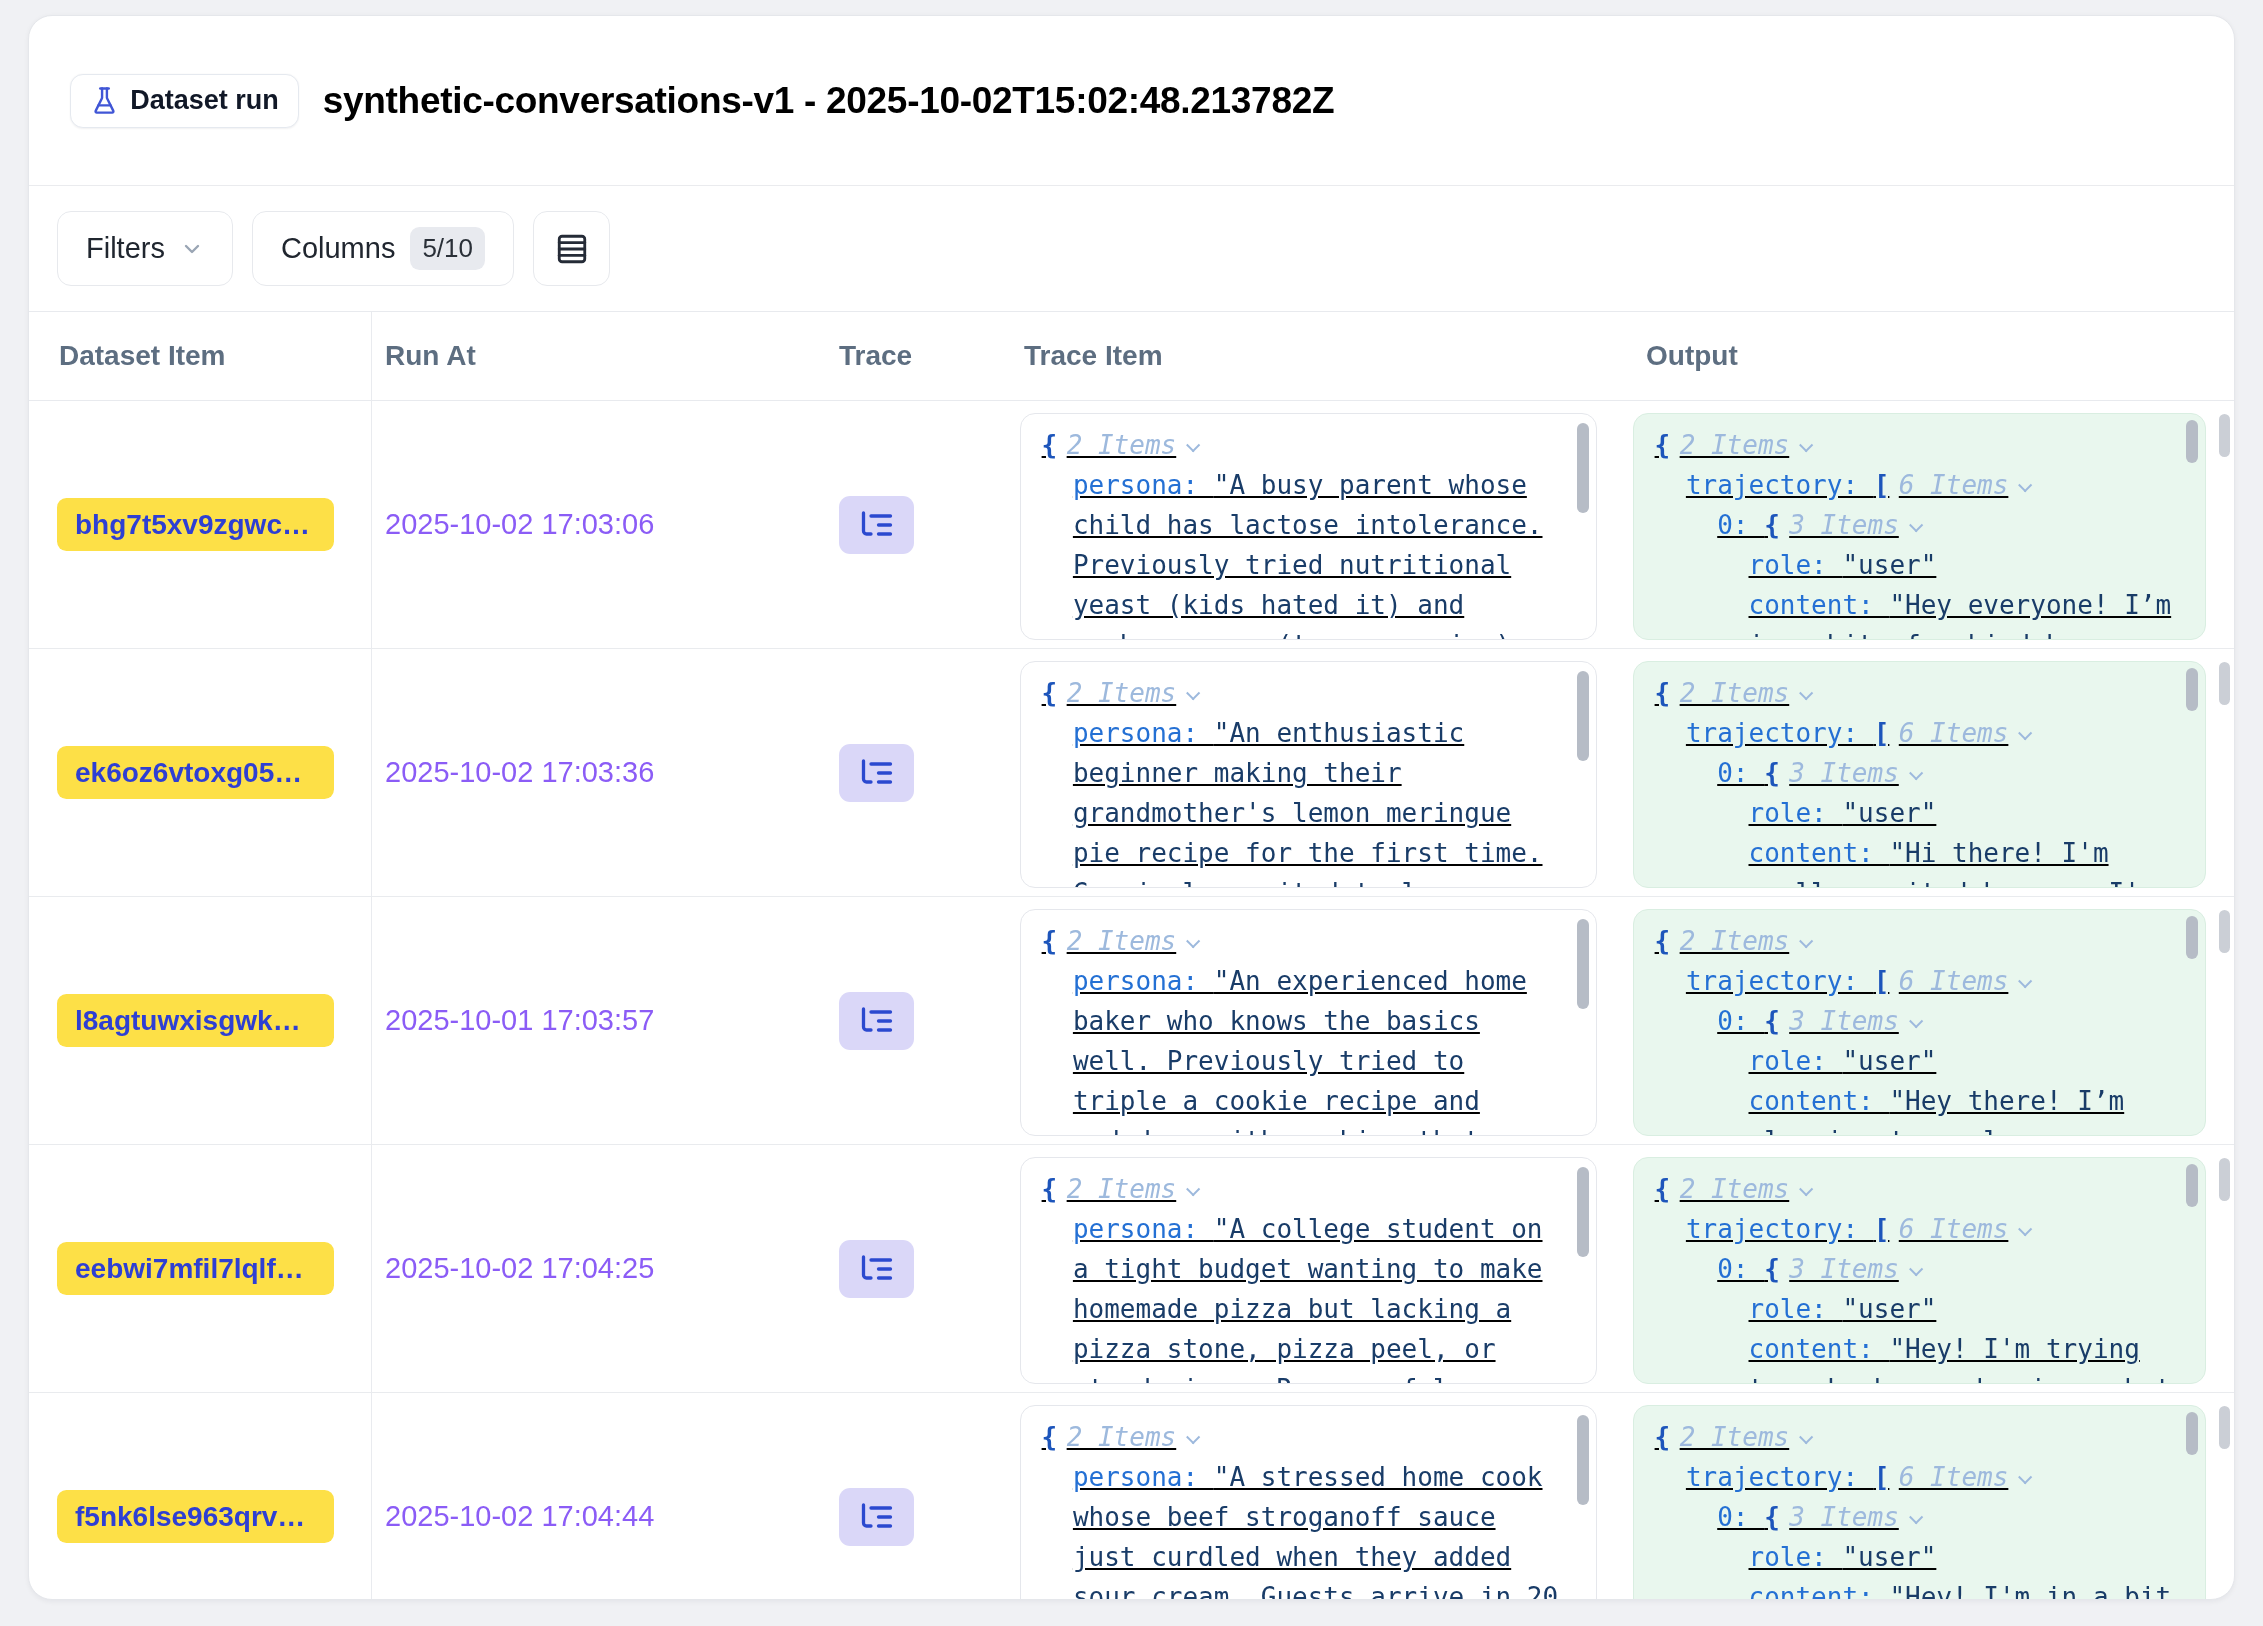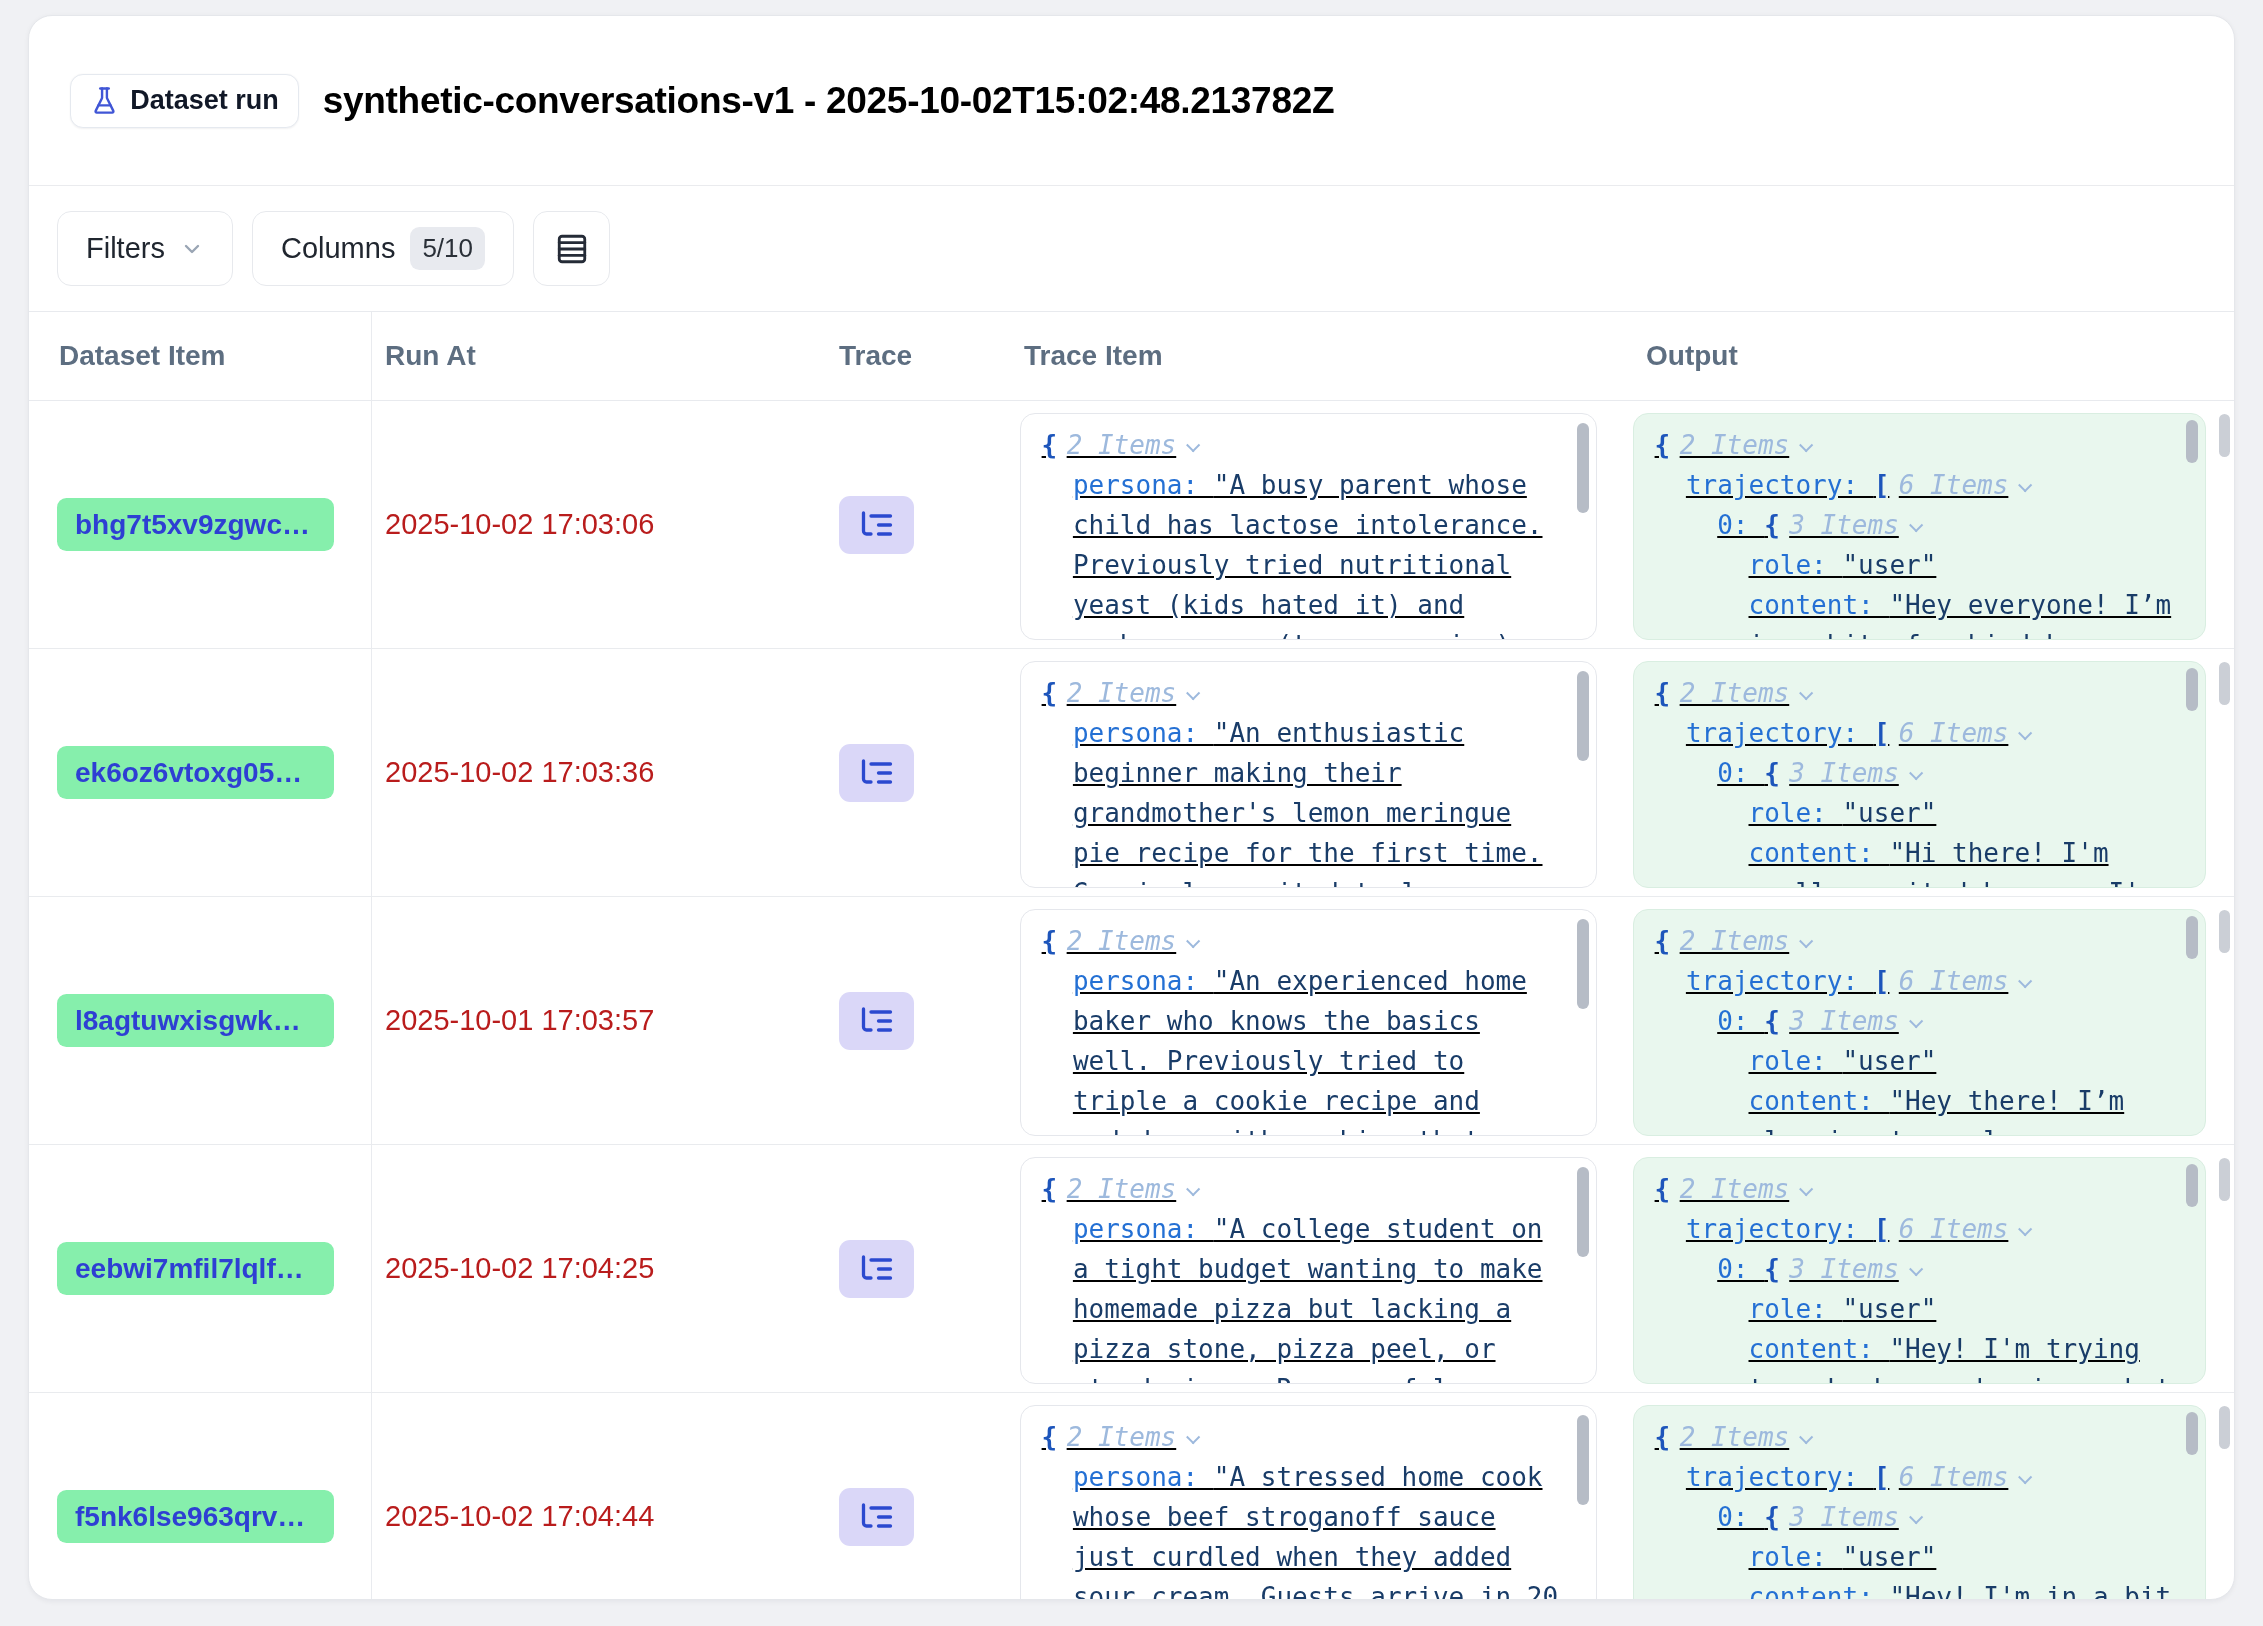--- a/index.html
+++ b/index.html
@@ -33,22 +33,22 @@
   .th.c3 { padding-left:36px; }
   .th.c4 { padding-left:43px; }
   .th.c5 { padding-left:26px; }
 
   .row { height:248px; border-bottom:0.9px solid #e9ebee; }
   .cell { position:relative; }
   .cell.c1 { display:flex; align-items:center; border-right:0.9px solid #e9ebef; }
   .cell.c2 { display:flex; align-items:center; }
   .cell.c3 { display:flex; align-items:center; }
 
-  .id-badge { display:inline-block; margin-left:28px; max-width:277px; overflow:hidden; text-overflow:ellipsis; white-space:nowrap; background:#86efac; color:#2e3fd3; font-weight:700; font-size:28px; padding:10.3px 18px; border-radius:9.4px; cursor:pointer; }
-  .runat { margin-left:13px; font-size:29px; color:#b91c1c; white-space:nowrap; }
+  .id-badge { display:inline-block; margin-left:28px; max-width:277px; overflow:hidden; text-overflow:ellipsis; white-space:nowrap; background:#fde047; color:#2e3fd3; font-weight:700; font-size:28px; padding:10.3px 18px; border-radius:9.4px; cursor:pointer; }
+  .runat { margin-left:13px; font-size:29px; color:#8b5cf6; white-space:nowrap; }
   .trace-btn { margin-left:36px; width:75px; height:58px; border-radius:11.2px; background:#dad7f8; border:none; display:flex; align-items:center; justify-content:center; cursor:pointer; }
 
   
   .json-box { position:relative; overflow:hidden; height:227px; margin-top:12px; border-radius:15px; padding:11.2px 28px 0 20.6px;
     font-family:"DejaVu Sans Mono","Liberation Mono",monospace; font-size:26px; line-height:40px; cursor:default;text-decoration:underline; }
   .input-box  { margin-left:39px; width:577px; background:#ffffff; border:0.9px solid #e5e7ec; }
   .output-box { margin-left:13px; width:573px; background:#e9f7ee; border:0.9px solid #d9eee1; }
 
   .jline { white-space:normal; word-wrap:break-word; }
   .ind1 { padding-left:2ch; }

